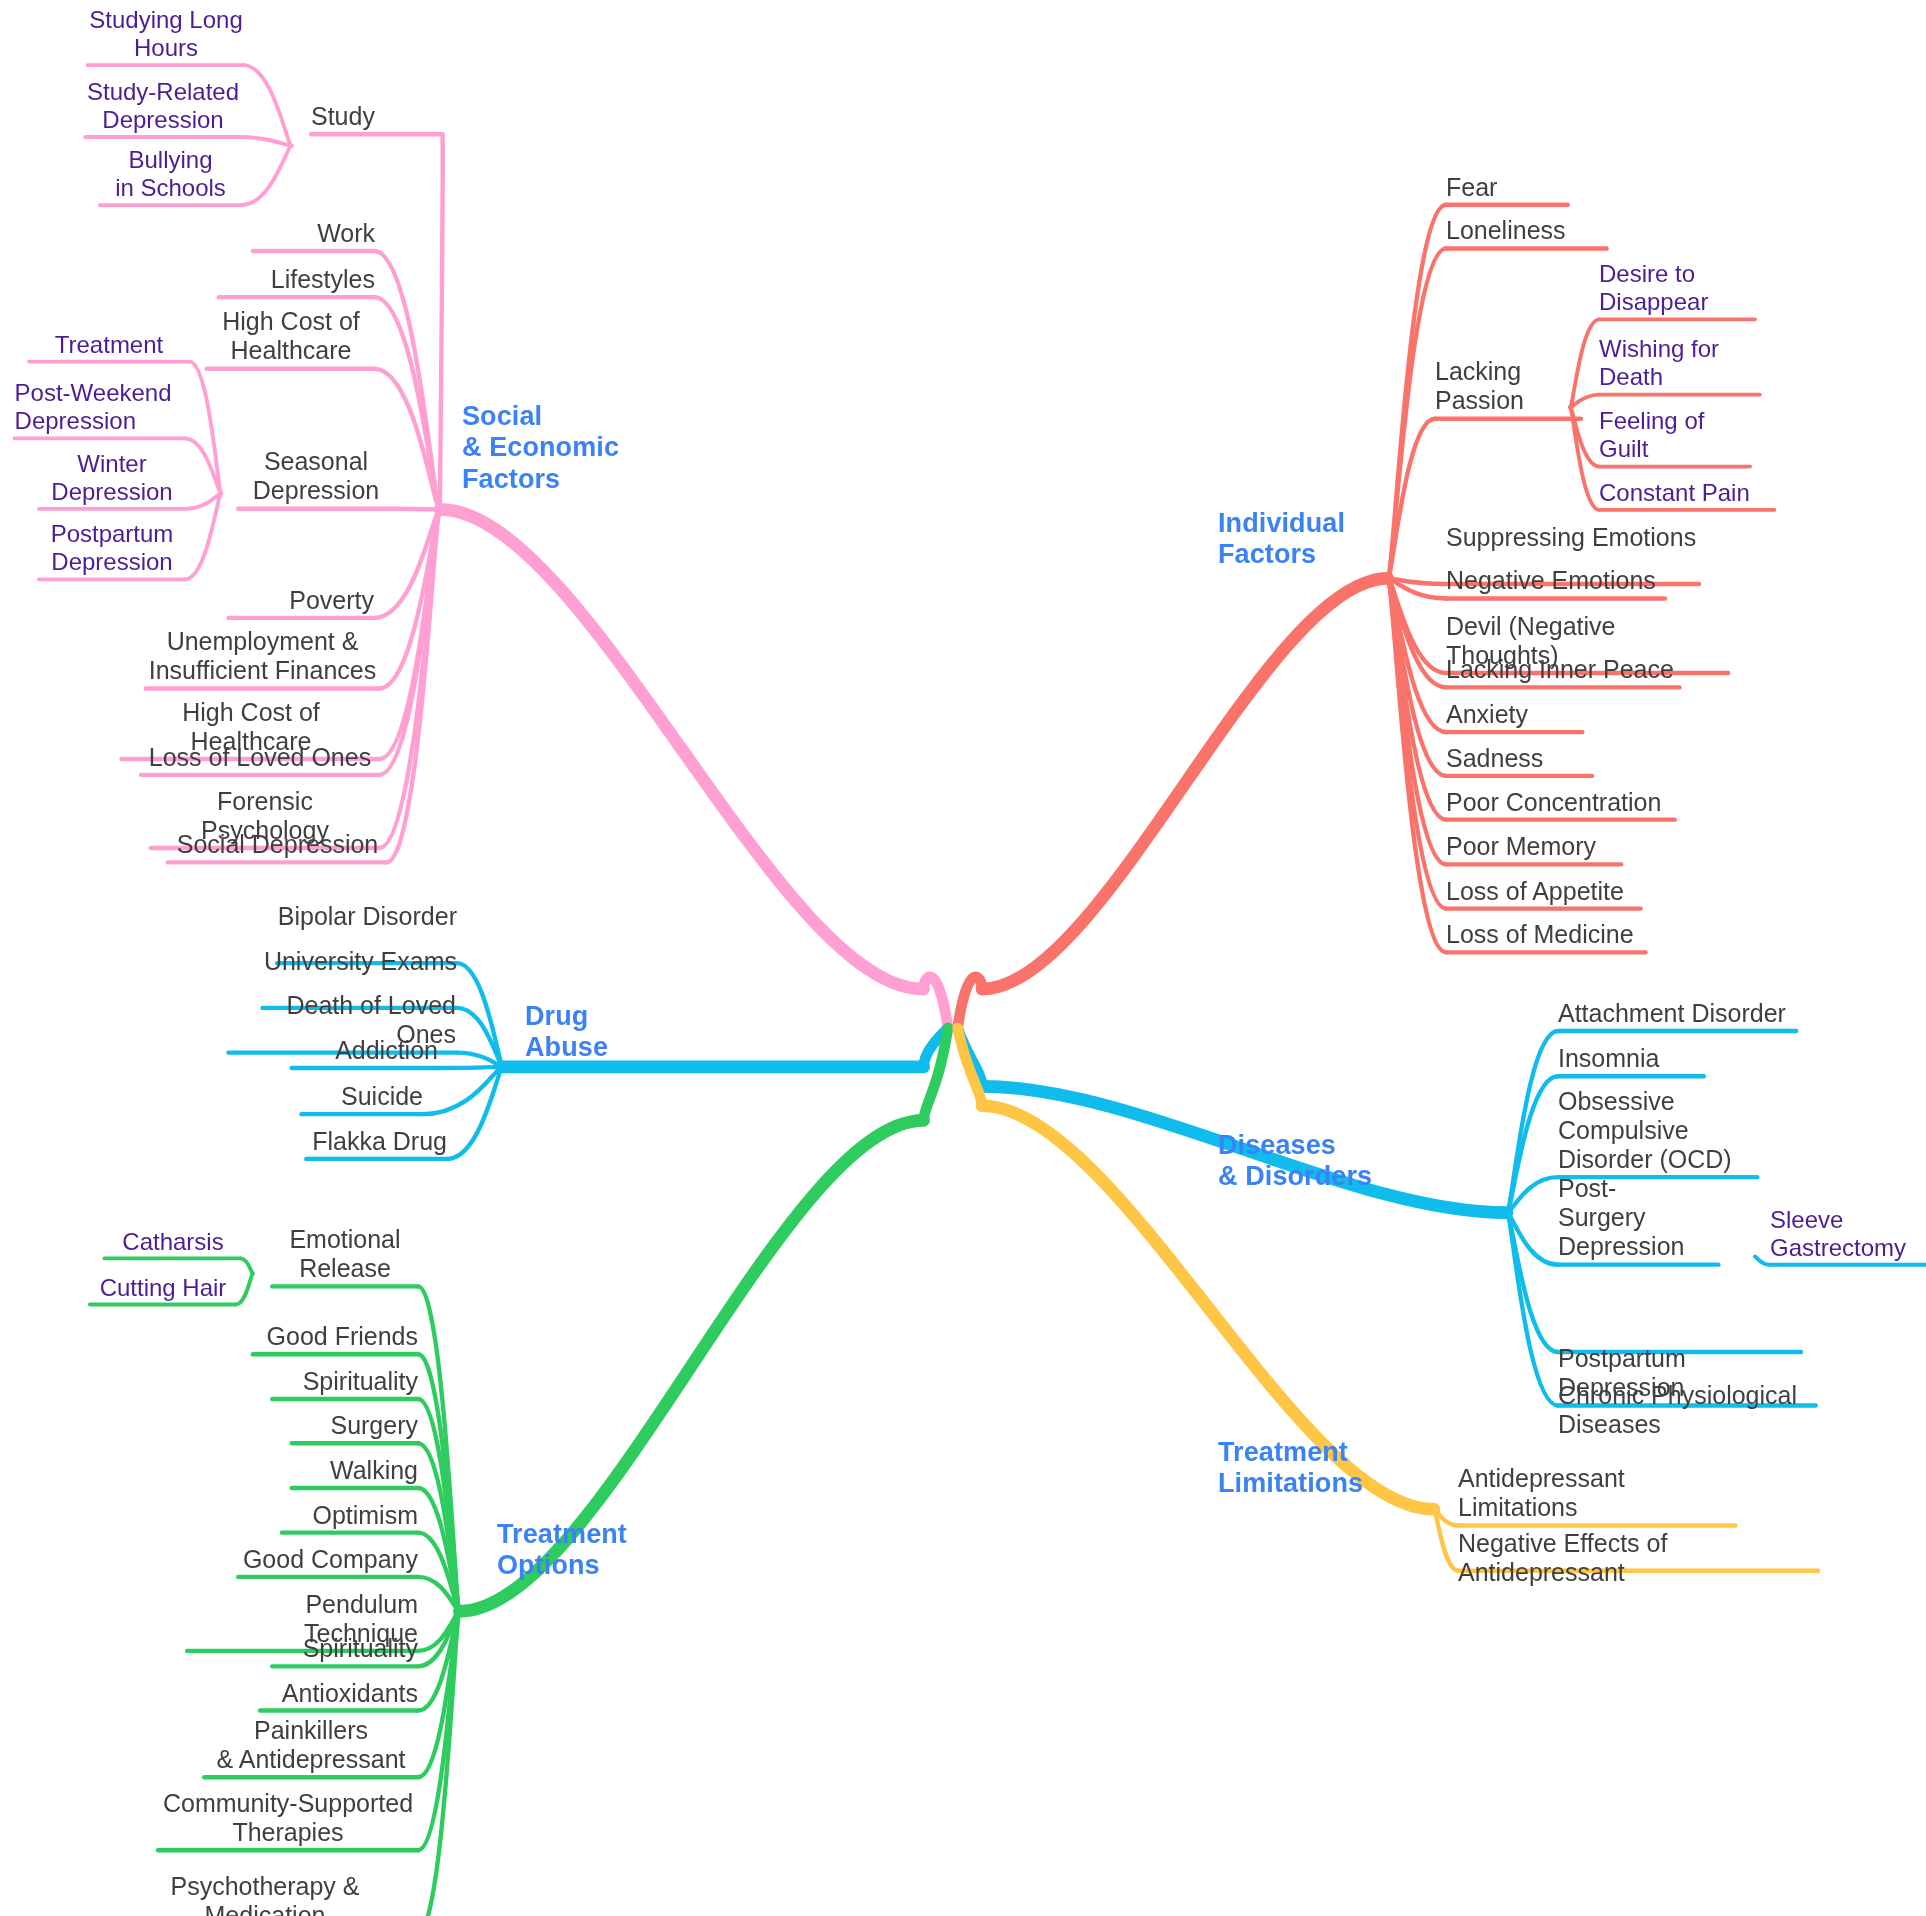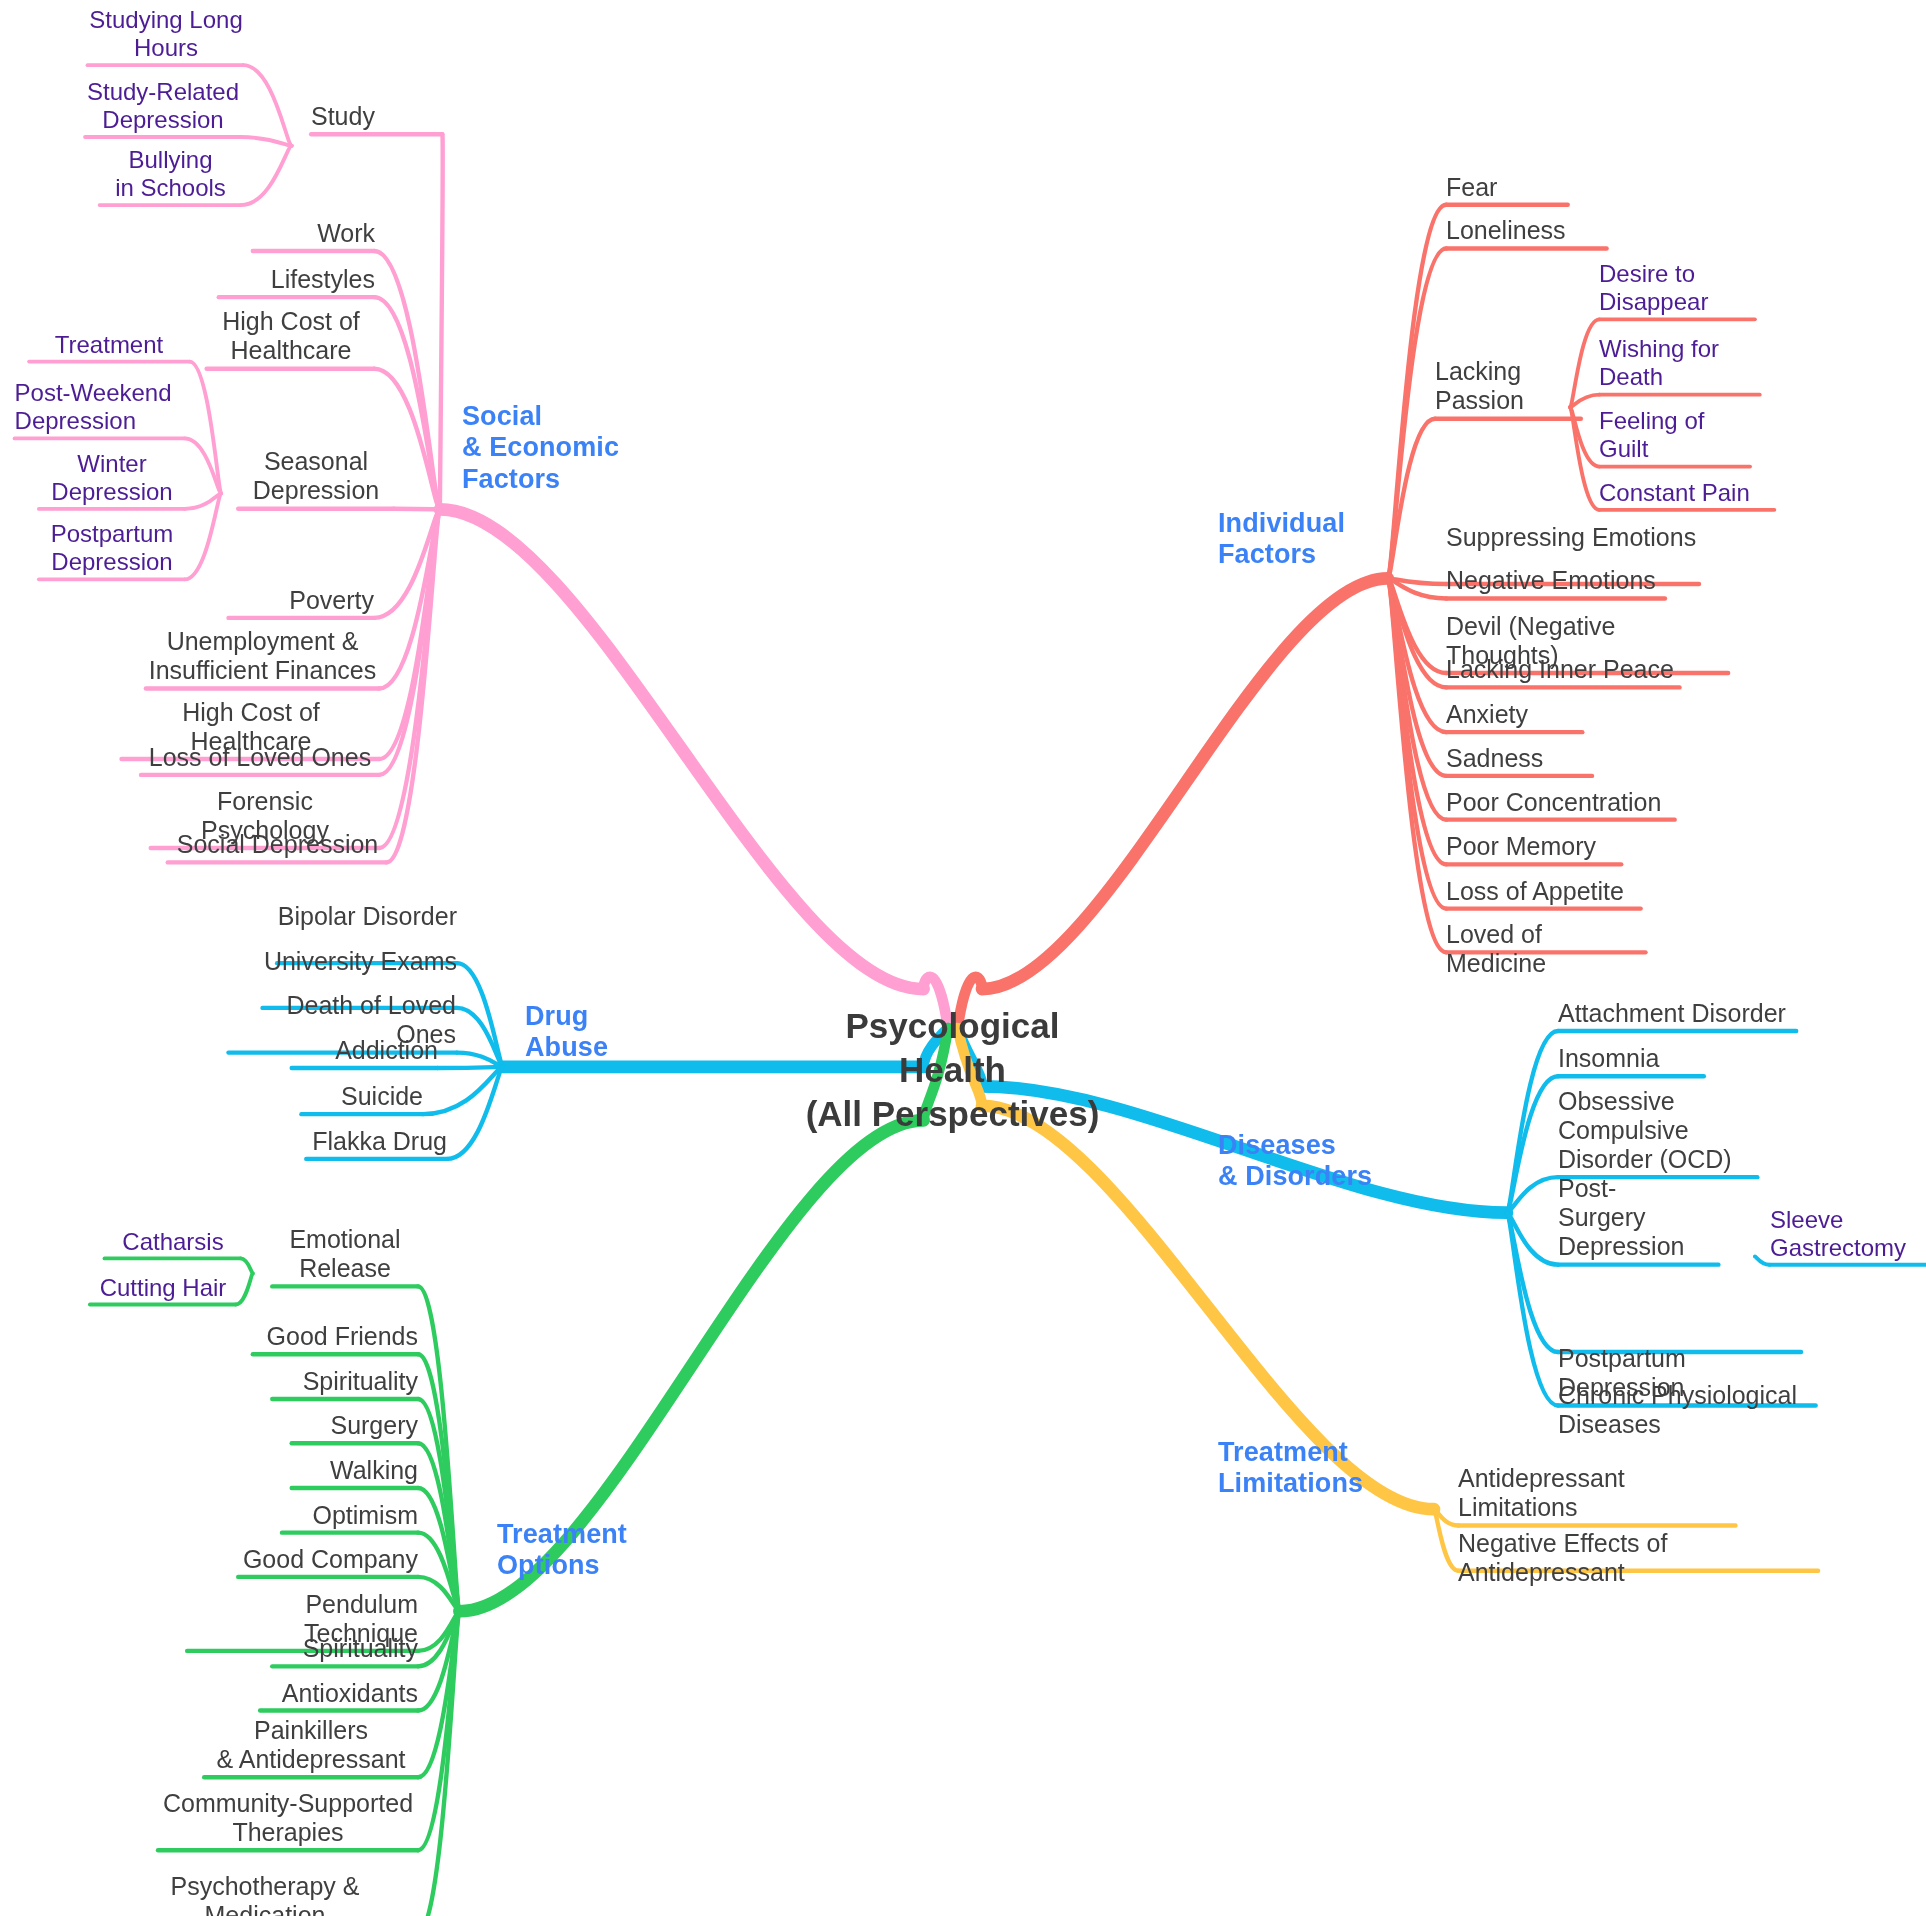--- a/index.html
+++ b/index.html
@@ -237,21 +237,21 @@
       <div class="node lvl3 ta-l" style="left: 1599px; top: 479px; width: 175px;">Constant Pain</div>
       <div class="node lvl2 ta-l" style="left: 1446px; top: 523px; width: 253px;">Suppressing Emotions</div>
       <div class="node lvl2 ta-l" style="left: 1446px; top: 566px; width: 219px;">Negative Emotions</div>
       <div class="node lvl2 ta-l" style="left: 1446px; top: 612px; width: 282px;">Devil (Negative Thoughts)</div>
       <div class="node lvl2 ta-l" style="left: 1446px; top: 655px; width: 233px;">Lacking Inner Peace</div>
       <div class="node lvl2 ta-l" style="left: 1446px; top: 700px; width: 136px;">Anxiety</div>
       <div class="node lvl2 ta-l" style="left: 1446px; top: 744px; width: 146px;">Sadness</div>
       <div class="node lvl2 ta-l" style="left: 1446px; top: 788px; width: 228px;">Poor Concentration</div>
       <div class="node lvl2 ta-l" style="left: 1446px; top: 832px; width: 175px;">Poor Memory</div>
       <div class="node lvl2 ta-l" style="left: 1446px; top: 877px; width: 194px;">Loss of Appetite</div>
-      <div class="node lvl2 ta-l" style="left: 1446px; top: 920px; width: 199px;">Loved of Medicine</div>
+      <div class="node lvl2 ta-l" style="left: 1446px; top: 920px; width: 199px;">Loss of Medicine</div>
       <div class="node lvl1 ta-l" style="left: 1218px; top: 1130px; width: 190px;">Diseases
 &amp; Disorders</div>
       <div class="node lvl2 ta-l" style="left: 1558px; top: 999px; width: 238px;">Attachment Disorder</div>
       <div class="node lvl2 ta-l" style="left: 1558px; top: 1044px; width: 146px;">Insomnia</div>
       <div class="node lvl2 ta-l" style="left: 1558px; top: 1087px; width: 199px;">Obsessive
 Compulsive
 Disorder (OCD)</div>
       <div class="node lvl2 ta-l" style="left: 1558px; top: 1174px; width: 160px;">Post-
 Surgery
 Depression</div>
@@ -259,16 +259,14 @@
 Gastrectomy</div>
       <div class="node lvl2 ta-l" style="left: 1558px; top: 1333px; width: 243px; margin-top: 48px;">Chronic Physiological
  Diseases</div>
       <div class="node lvl2 ta-l" style="left: 1558px; top: 1344px; width: 258px;">Postpartum Depression</div>
       <div class="node lvl1 ta-l" style="left: 1218px; top: 1437px; width: 190px;">Treatment
 Limitations</div>
       <div class="node lvl2 ta-l" style="left: 1458px; top: 1464px; width: 277px;">Antidepressant Limitations</div>
       <div class="node lvl2 ta-l" style="left: 1458px; top: 1509px; width: 360px; margin-top: 20px;">Negative Effects of Antidepressant</div>
     </div>
 
-  <div class="node root ta-c" id="root-node" style="left: 797px; top: 1004px; width: 311px;">Psycological Health
-(All Perspectives)</div>
 </div>
 
 
 </body></html>

